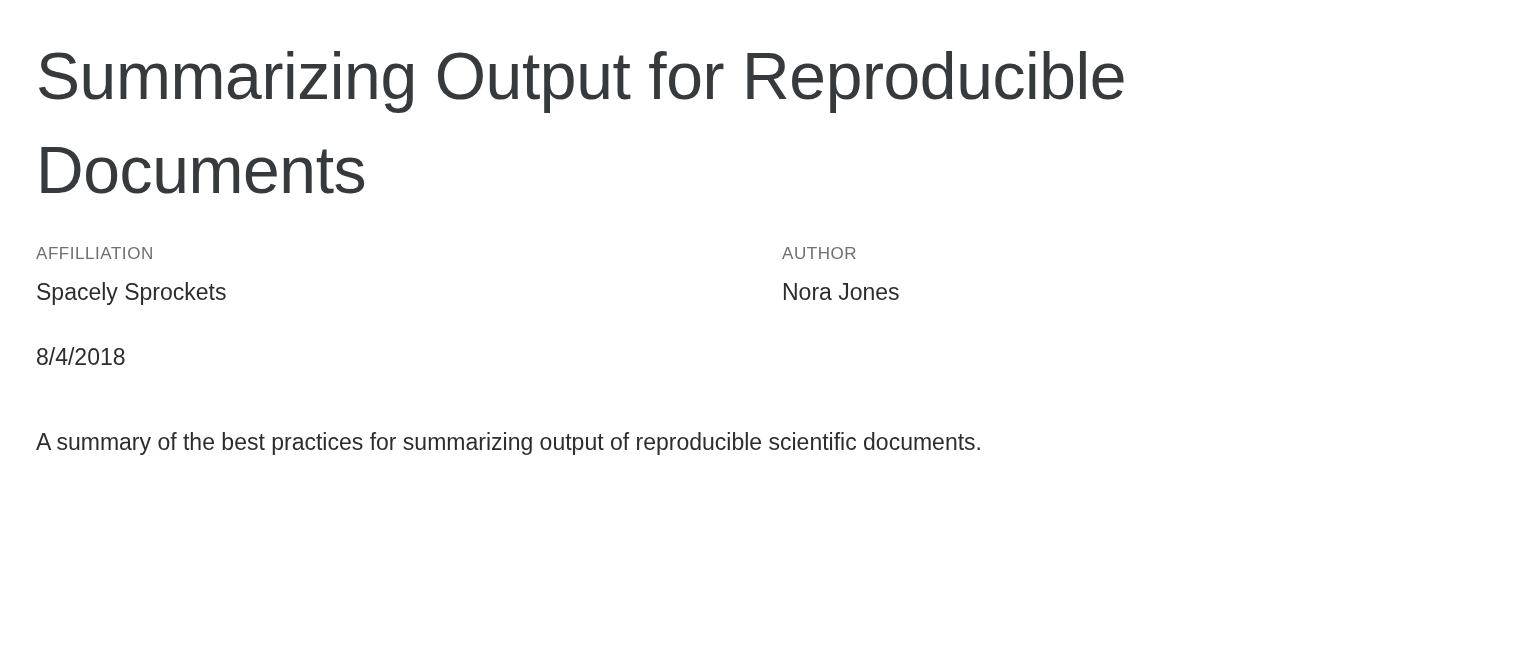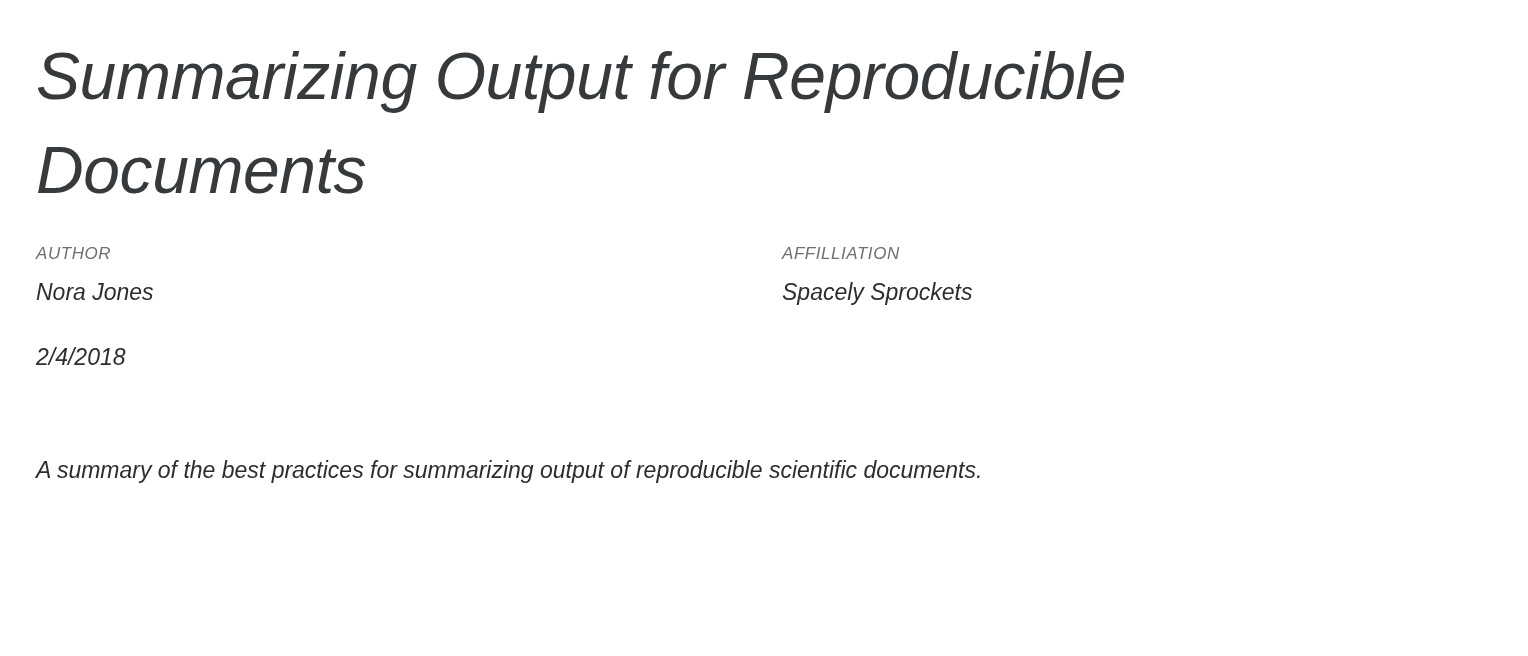--- a/index.html
+++ b/index.html
@@ -22,21 +22,20 @@
     box-sizing: border-box;
     width: 1528px;
     height: 656px;
     padding: 0 36px;
     background: #ffffff;
   }
 
   
   .title-block-header {
     padding-top: 30px;
-    font-style: italic;
   }
 
   .doc-title {
     margin: 0;
     font-size: 66px;
     line-height: 1.42;
     font-weight: 300;
     letter-spacing: -0.4px;
     color: #373a3c;
     max-width: 1290px;
@@ -77,51 +76,51 @@
   .meta-value {
     display: block;
     font-size: 23px;
     line-height: 1.35;
     font-weight: 400;
     color: #2d2d2d;
   }
 
   
   .doc-abstract {
-    margin-top: 80px;
+    margin-top: 52px;
     font-size: 23px;
     line-height: 1.55;
     font-weight: 400;
     color: #2d2d2d;
     max-width: 1400px;
   }
 </style>
 </head>
 <body>
 
 <div class="page">
 
   <header class="title-block-header">
 
     <h1 class="doc-title">Summarizing Output for Reproducible Documents</h1>
 
     <div class="doc-meta">
 
       <div class="meta-block">
+        <span class="meta-label">AFFILLIATION</span>
+        <span class="meta-value">Spacely Sprockets</span>
+      </div>
+
+      <div class="meta-block">
         <span class="meta-label">AUTHOR</span>
         <span class="meta-value">Nora Jones</span>
       </div>
 
       <div class="meta-block">
-        <span class="meta-label">AFFILLIATION</span>
-        <span class="meta-value">Spacely Sprockets</span>
-      </div>
-
-      <div class="meta-block">
-        <span class="meta-value">2/4/2018</span>
+        <span class="meta-value">8/4/2018</span>
       </div>
 
       <div class="meta-block empty"></div>
 
     </div>
 
     <p class="doc-abstract">A summary of the best practices for summarizing output of reproducible scientific documents.</p>
 
   </header>
 

